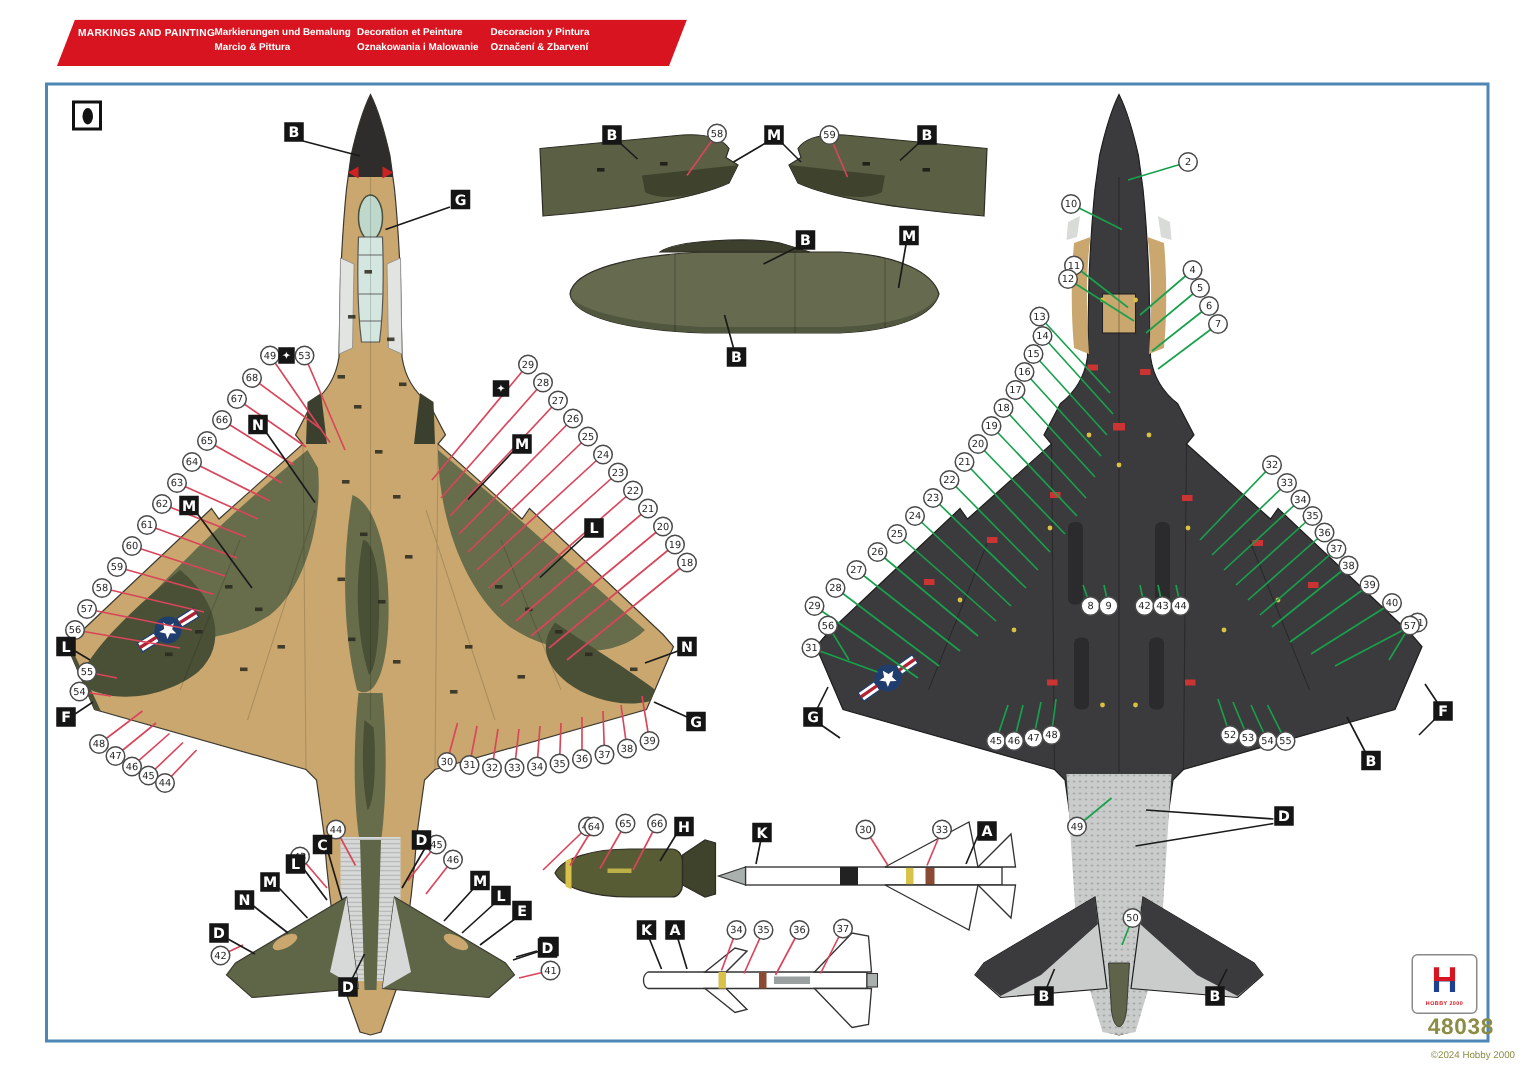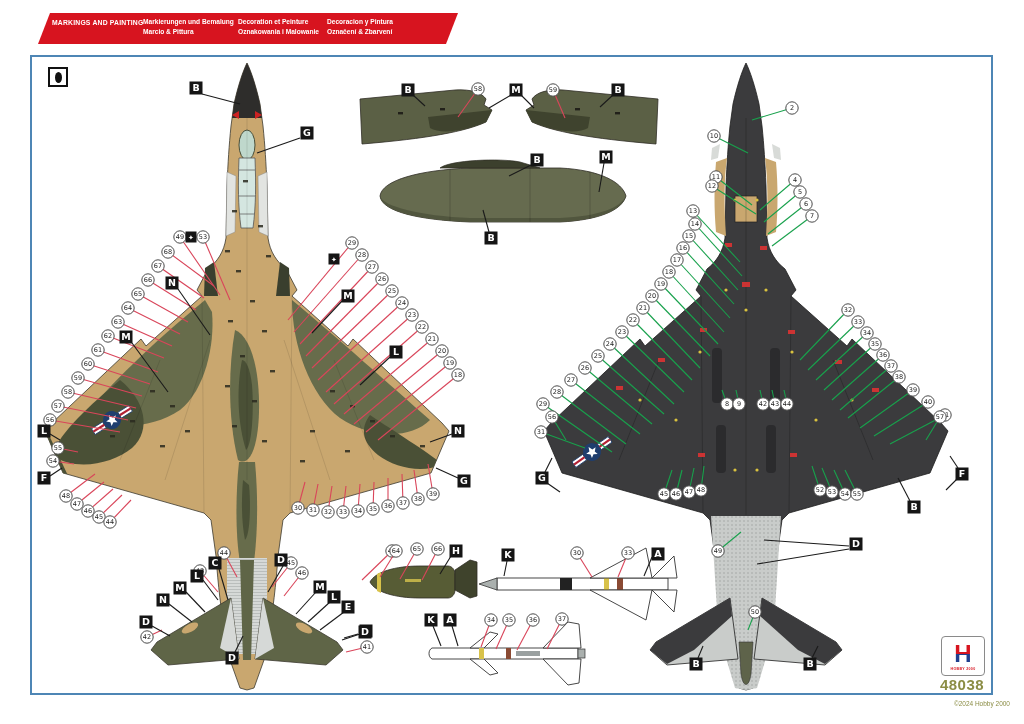--- a/index.html
+++ b/index.html
@@ -16,21 +16,21 @@
   
   #opt1{left:48px;top:67px;width:16px;height:16px;border:2.5px solid #111;background:#fff;
         display:flex;align-items:center;justify-content:center;}
   #opt1 span{display:block;width:7px;height:11px;background:#111;border-radius:50%;}
   
   #logo{left:941px;top:636px;width:42px;height:38px;background:#fff;border:1.5px solid #8a8a8a;border-radius:4px;
         display:flex;flex-direction:column;align-items:center;justify-content:center;}
   #logo .h{font-size:24px;font-weight:bold;line-height:24px;
     background:linear-gradient(#D7141F 50%,#1F3F8F 50%);-webkit-background-clip:text;background-clip:text;color:transparent;}
   #logo .sub{font-size:3.6px;color:#D7141F;font-weight:bold;letter-spacing:.3px;margin-top:1px;}
-  #kitnum{left:928px;top:676px;width:68px;text-align:center;font-size:15px;font-weight:bold;color:#8B8D45;letter-spacing:.5px;}
+  #kitnum{left:928px;top:676px;width:68px;text-align:right;font-size:15px;font-weight:bold;color:#8B8D45;letter-spacing:.5px;}
   #copyright{left:870px;top:700px;width:140px;text-align:right;font-size:6.5px;color:#8B8D45;}
   svg{position:absolute;left:0;top:0;}
   text{font-family:"DejaVu Sans","Liberation Sans",sans-serif;}
 </style>
 </head>
 <body>
 
 <div id="banner" class="abs">
   <div id="ban-title" class="bantxt">MARKINGS AND PAINTING</div>
   <div class="bantxt bancol" style="left:105px">

